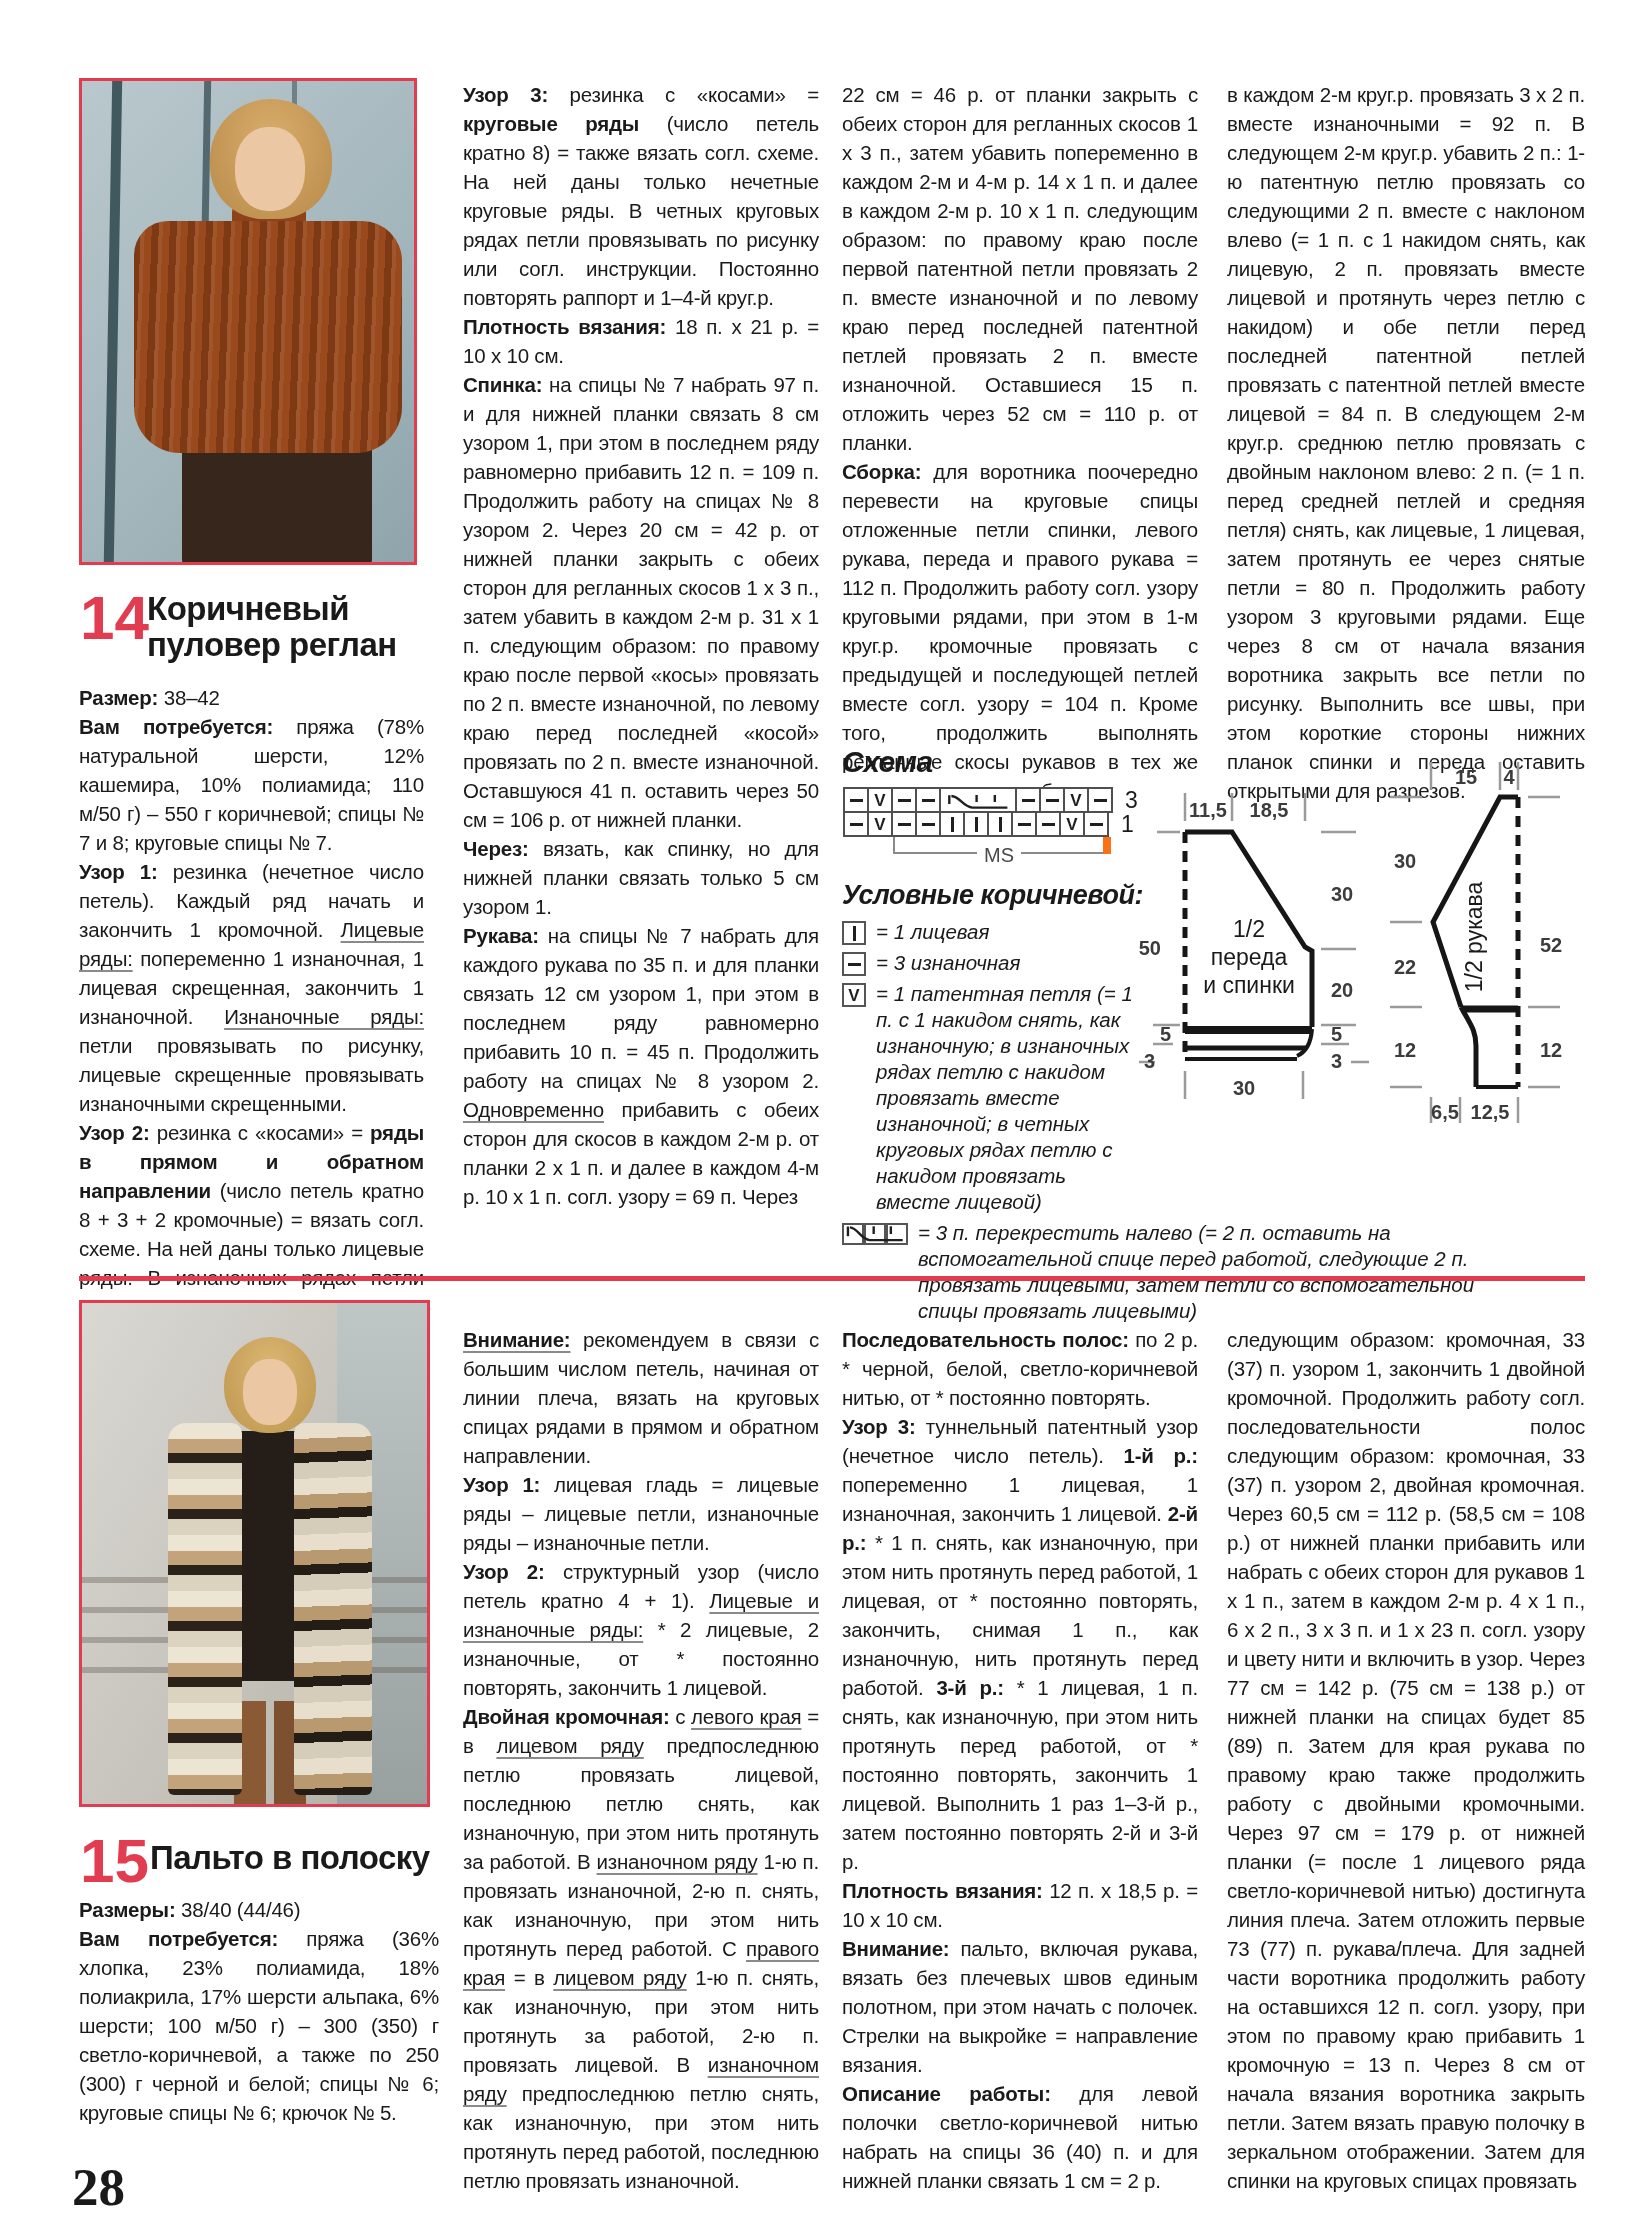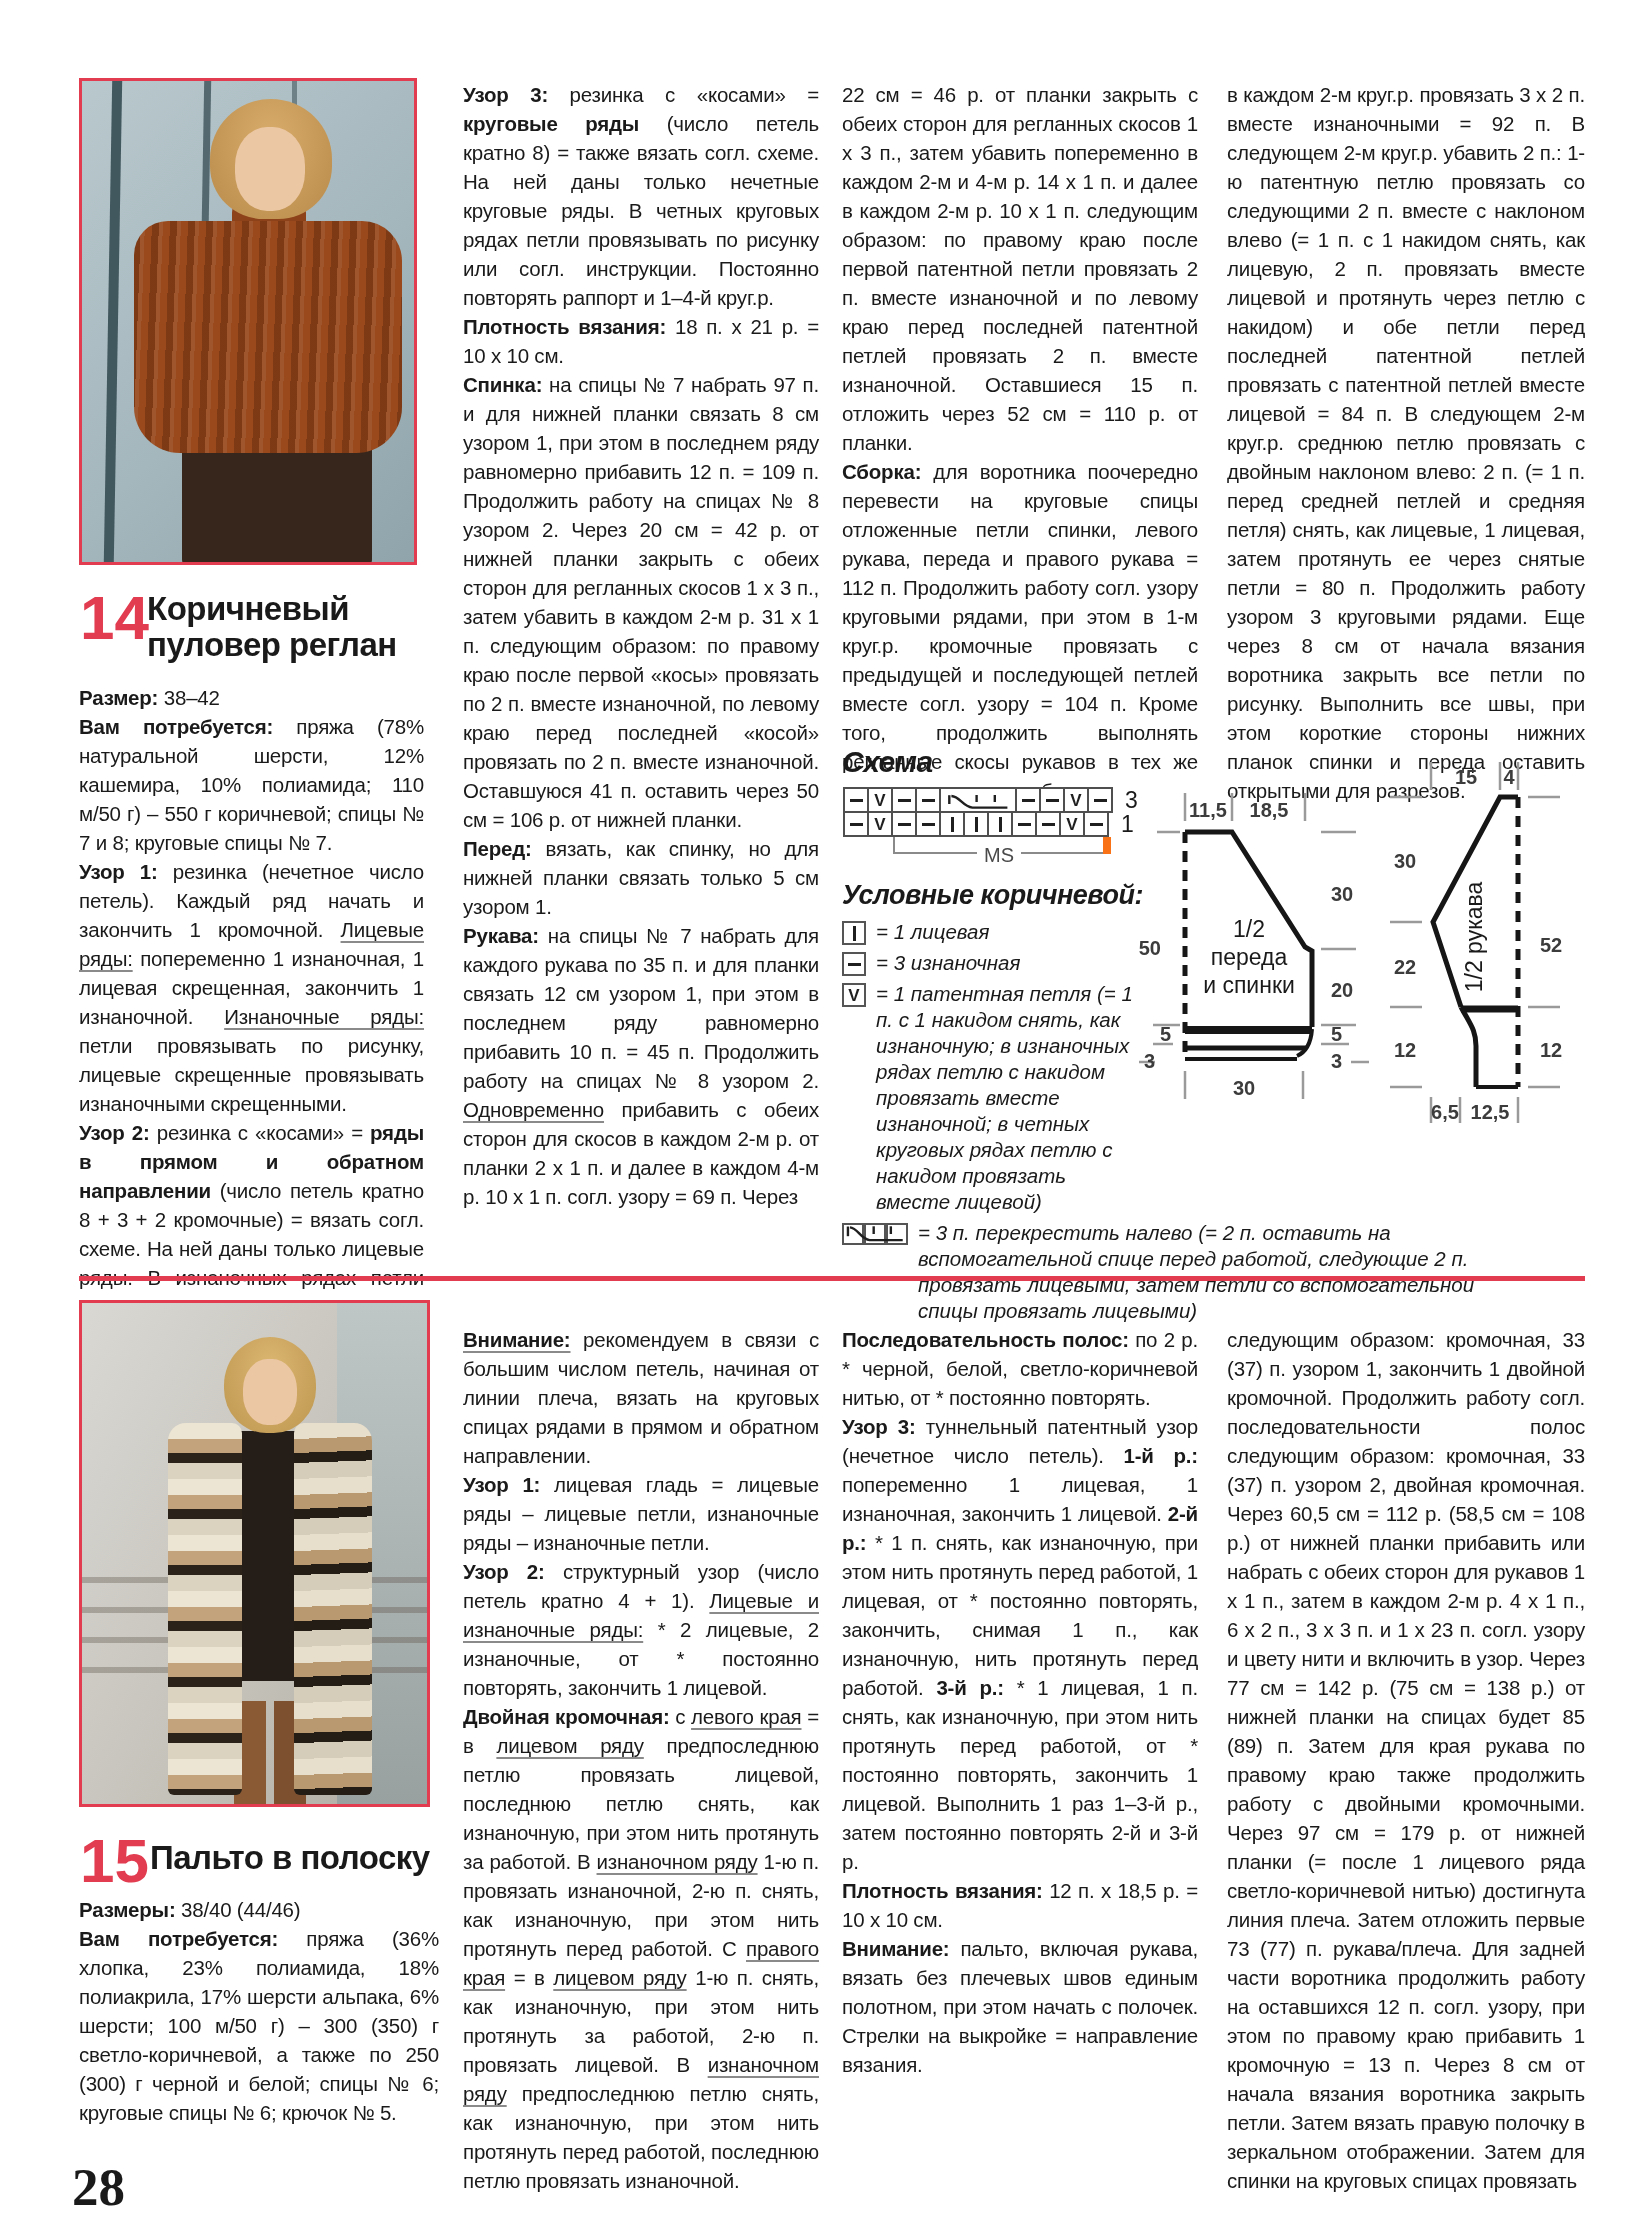--- a/index.html
+++ b/index.html
@@ -117,21 +117,21 @@
   <div class="col c14-1">
       <p class="para"><span class="fb">Размер:</span><span> 38–42</span></p>
       <p class="para"><span class="fb">Вам потребуется:</span><span> пряжа (78% натуральной шерсти, 12% кашемира, 10% полиамида; 110 м/50 г) – 550 г коричневой; спицы № 7 и 8; круговые спицы № 7.</span></p>
       <p class="para"><span class="fb">Узор 1:</span><span> резинка (нечетное число петель). Каждый ряд начать и закончить 1 кромочной. </span><span class="fu">Лицевые ряды:</span><span> попеременно 1 изнаночная, 1 лицевая скрещенная, закончить 1 изнаночной. </span><span class="fu">Изнаночные ряды:</span><span> петли провязывать по рисунку, лицевые скрещенные провязывать изнаночными скрещенными.</span></p>
       <p class="para"><span class="fb">Узор 2:</span><span> резинка с «косами» = </span><span class="fb">ряды в прямом и обратном направлении</span><span> (число петель кратно 8 + 3 + 2 кромочные) = вязать согл. схеме. На ней даны только лицевые ряды. В изнаночных рядах петли провязывать по рисунку или согл. инструкции.</span></p>
     </div>
   <div class="col c14-2">
       <p class="para"><span class="fb">Узор 3:</span><span> резинка с «косами» = </span><span class="fb">круговые ряды</span><span> (число петель кратно 8) = также вязать согл. схеме. На ней даны только нечетные круговые ряды. В четных круговых рядах петли провязывать по рисунку или согл. инструкции. Постоянно повторять раппорт и 1–4-й круг.р.</span></p>
       <p class="para"><span class="fb">Плотность вязания:</span><span> 18 п. х 21 р. = 10 х 10 см.</span></p>
       <p class="para"><span class="fb">Спинка:</span><span> на спицы № 7 набрать 97 п. и для нижней планки связать 8 см узором 1, при этом в последнем ряду равномерно прибавить 12 п. = 109 п. Продолжить работу на спицах № 8 узором 2. Через 20 см = 42 р. от нижней планки закрыть с обеих сторон для регланных скосов 1 х 3 п., затем убавить в каждом 2-м р. 31 х 1 п. следующим образом: по правому краю после первой «косы» провязать по 2 п. вместе изнаночной, по левому краю перед последней «косой» провязать по 2 п. вместе изнаночной. Оставшуюся 41 п. оставить через 50 см = 106 р. от нижней планки.</span></p>
-      <p class="para"><span class="fb">Перед:</span><span> вязать, как спинку, но для нижней планки связать только 5 см узором 1.</span></p>
+      <p class="para"><span class="fb">Через:</span><span> вязать, как спинку, но для нижней планки связать только 5 см узором 1.</span></p>
       <p class="para"><span class="fb">Рукава:</span><span> на спицы № 7 набрать для каждого рукава по 35 п. и для планки связать 12 см узором 1, при этом в последнем ряду равномерно прибавить 10 п. = 45 п. Продолжить работу на спицах № 8 узором 2. </span><span class="fu">Одновременно</span><span> прибавить с обеих сторон для скосов в каждом 2-м р. от планки 2 х 1 п. и далее в каждом 4-м р. 10 х 1 п. согл. узору = 69 п. Через</span></p>
     </div>
   <div class="col c14-3">
       <p class="para"><span>22 см = 46 р. от планки закрыть с обеих сторон для регланных скосов 1 х 3 п., затем убавить попеременно в каждом 2-м и 4-м р. 14 х 1 п. и далее в каждом 2-м р. 10 х 1 п. следующим образом: по правому краю после первой патентной петли провязать 2 п. вместе изнаночной и по левому краю перед последней патентной петлей провязать 2 п. вместе изнаночной. Оставшиеся 15 п. отложить через 52 см = 110 р. от планки.</span></p>
       <p class="para"><span class="fb">Сборка:</span><span> для воротника поочередно перевести на круговые спицы отложенные петли спинки, левого рукава, переда и правого рукава = 112 п. Продолжить работу согл. узору круговыми рядами, при этом в 1-м круг.р. кромочные провязать с предыдущей и последующей петлей вместе согл. узору = 104 п. Кроме того, продолжить выполнять регланные скосы рукавов в тех же местах следующим образом:</span></p>
     </div>
   <div class="col c14-4">
       <p class="para"><span>в каждом 2-м круг.р. провязать 3 х 2 п. вместе изнаночными = 92 п. В следующем 2-м круг.р. убавить 2 п.: 1-ю патентную петлю провязать со следующими 2 п. вместе с наклоном влево (= 1 п. с 1 накидом снять, как лицевую, 2 п. провязать вместе лицевой и протянуть через петлю с накидом) и обе петли перед последней патентной петлей провязать с патентной петлей вместе лицевой = 84 п. В следующем 2-м круг.р. среднюю петлю провязать с двойным наклоном влево: 2 п. (= 1 п. перед средней петлей и средняя петля) снять, как лицевые, 1 лицевая, затем протянуть ее через снятые петли = 80 п. Продолжить работу узором 3 круговыми рядами. Еще через 8 см от начала вязания воротника закрыть все петли по рисунку. Выполнить все швы, при этом короткие стороны нижних планок спинки и переда оставить открытыми для разрезов.</span></p>
     </div>
 
@@ -350,19 +350,20 @@
       <p class="para"><span class="fb fu">Внимание:</span><span> рекомендуем в связи с большим числом петель, начиная от линии плеча, вязать на круговых спицах рядами в прямом и обратном направлении.</span></p>
       <p class="para"><span class="fb">Узор 1:</span><span> лицевая гладь = лицевые ряды – лицевые петли, изнаночные ряды – изнаночные петли.</span></p>
       <p class="para"><span class="fb">Узор 2:</span><span> структурный узор (число петель кратно 4 + 1). </span><span class="fu">Лицевые и изнаночные ряды:</span><span> * 2 лицевые, 2 изнаночные, от * постоянно повторять, закончить 1 лицевой.</span></p>
       <p class="para"><span class="fb">Двойная кромочная:</span><span> с </span><span class="fu">левого края</span><span> = в </span><span class="fu">лицевом ряду</span><span> предпоследнюю петлю провязать лицевой, последнюю петлю снять, как изнаночную, при этом нить протянуть за работой. В </span><span class="fu">изнаночном ряду</span><span> 1-ю п. провязать изнаночной, 2-ю п. снять, как изнаночную, при этом нить протянуть перед работой. С </span><span class="fu">правого края</span><span> = в </span><span class="fu">лицевом ряду</span><span> 1-ю п. снять, как изнаночную, при этом нить протянуть за работой, 2-ю п. провязать лицевой. В </span><span class="fu">изнаночном ряду</span><span> предпоследнюю петлю снять, как изнаночную, при этом нить протянуть перед работой, последнюю петлю провязать изнаночной.</span></p>
     </div>
   <div class="col c15-3">
       <p class="para"><span class="fb">Последовательность полос:</span><span> по 2 р. * черной, белой, светло-коричневой нитью, от * постоянно повторять.</span></p>
       <p class="para"><span class="fb">Узор 3:</span><span> туннельный патентный узор (нечетное число петель). </span><span class="fb">1-й р.:</span><span> попеременно 1 лицевая, 1 изнаночная, закончить 1 лицевой. </span><span class="fb">2-й р.:</span><span> * 1 п. снять, как изнаночную, при этом нить протянуть перед работой, 1 лицевая, от * постоянно повторять, закончить, снимая 1 п., как изнаночную, нить протянуть перед работой. </span><span class="fb">3-й р.:</span><span> * 1 лицевая, 1 п. снять, как изнаночную, при этом нить протянуть перед работой, от * постоянно повторять, закончить 1 лицевой. Выполнить 1 раз 1–3-й р., затем постоянно повторять 2-й и 3-й р.</span></p>
       <p class="para"><span class="fb">Плотность вязания:</span><span> 12 п. х 18,5 р. = 10 х 10 см.</span></p>
       <p class="para"><span class="fb">Внимание:</span><span> пальто, включая рукава, вязать без плечевых швов единым полотном, при этом начать с полочек. Стрелки на выкройке = направление вязания.</span></p>
+      <p class="para"><span class="fb">Описание работы:</span><span> для левой полочки светло-коричневой нитью набрать на спицы 36 (40) п. и для нижней планки связать 1 см = 2 р.</span></p>
     </div>
   <div class="col c15-4">
       <p class="para"><span>следующим образом: кромочная, 33 (37) п. узором 1, закончить 1 двойной кромочной. Продолжить работу согл. последовательности полос следующим образом: кромочная, 33 (37) п. узором 2, двойная кромочная. Через 60,5 см = 112 р. (58,5 см = 108 р.) от нижней планки прибавить или набрать с обеих сторон для рукавов 1 х 1 п., затем в каждом 2-м р. 4 х 1 п., 6 х 2 п., 3 х 3 п. и 1 х 23 п. согл. узору и цвету нити и включить в узор. Через 77 см = 142 р. (75 см = 138 р.) от нижней планки на спицах будет 85 (89) п. Затем для края рукава по правому краю также продолжить работу с двойными кромочными. Через 97 см = 179 р. от нижней планки (= после 1 лицевого ряда светло-коричневой нитью) достигнута линия плеча. Затем отложить первые 73 (77) п. рукава/плеча. Для задней части воротника продолжить работу на оставшихся 12 п. согл. узору, при этом по правому краю прибавить 1 кромочную = 13 п. Через 8 см от начала вязания воротника закрыть петли. Затем вязать правую полочку в зеркальном отображении. Затем для спинки на круговых спицах провязать</span></p>
     </div>
 
   <div class="pageno">28</div>
 </div>
 
 </body></html>

